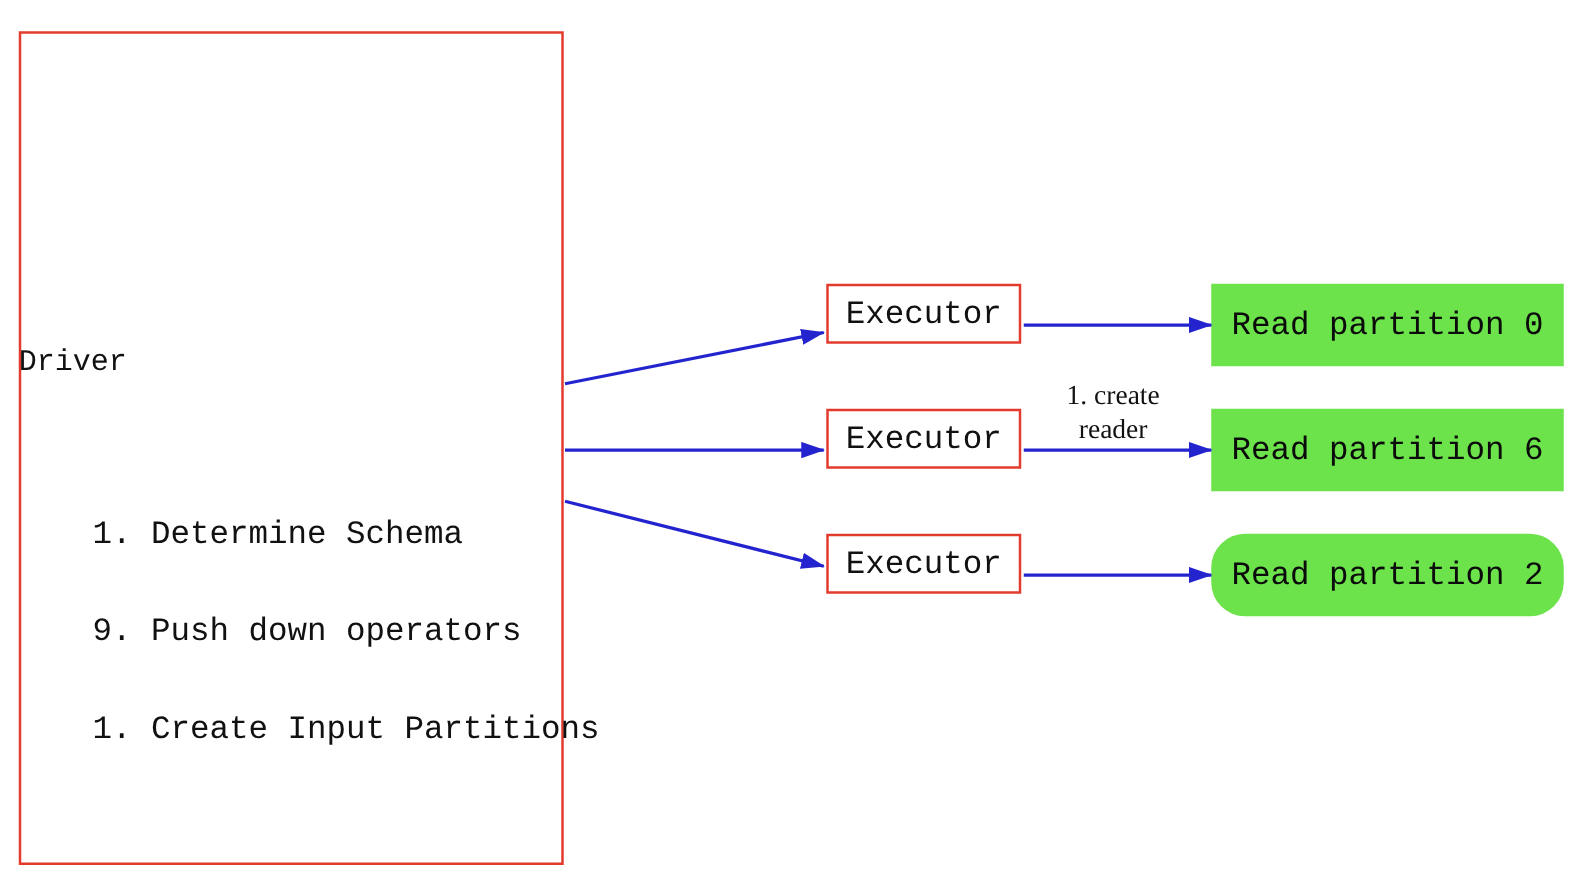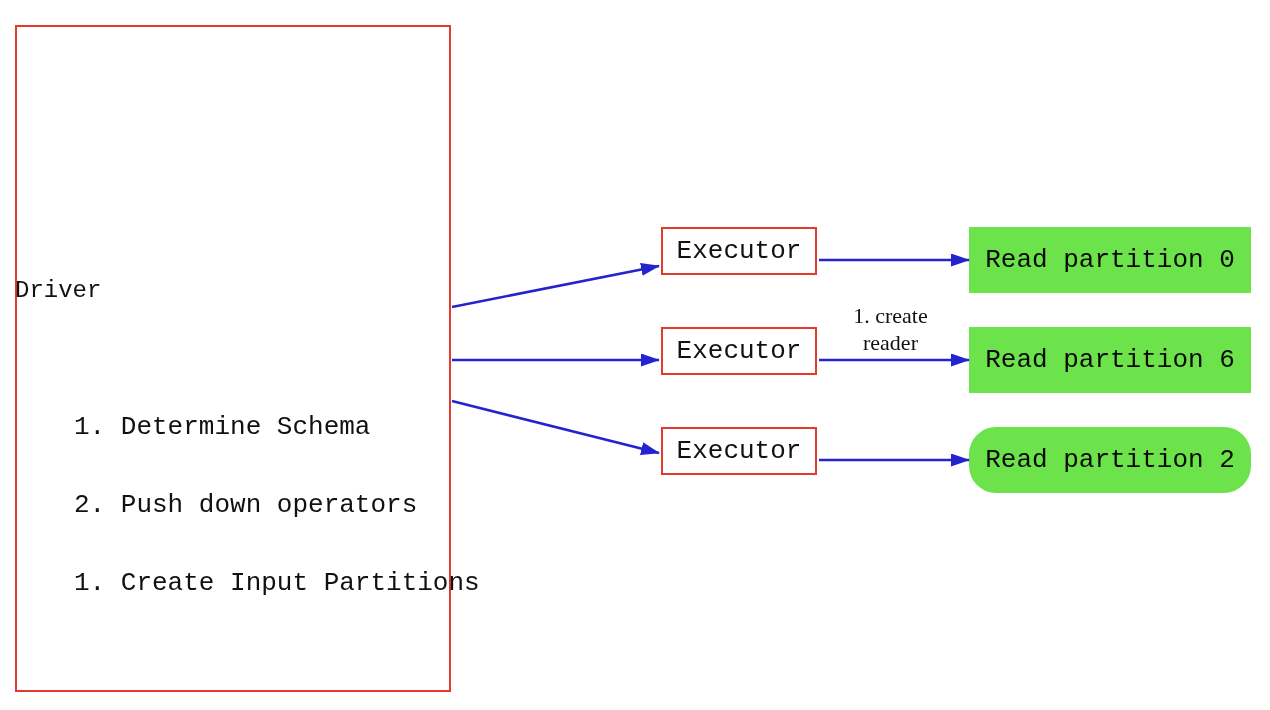--- a/index.html
+++ b/index.html
@@ -90,21 +90,21 @@
 <body>
 
 <div id="canvas">
 
   <div class="abs" id="driver-box">
     <div class="abs" style="left:-17px; top:-2px; width:436px;"></div>
   </div>
   <div class="abs" id="driver-title">Driver</div>
   <div class="abs" id="driver-steps">
     <span class="step">1. Determine Schema</span>
-    <span class="step">2. Push down operators</span>
+    <span class="step">9. Push down operators</span>
     <span class="step">1. Create Input Partitions</span>
   </div>
 
   <div class="abs executor-box" id="executor-0">
     <span>Executor</span>
   </div>
   <div class="abs executor-box" id="executor-1">
     <span>Executor</span>
   </div>
   <div class="abs executor-box" id="executor-2">

